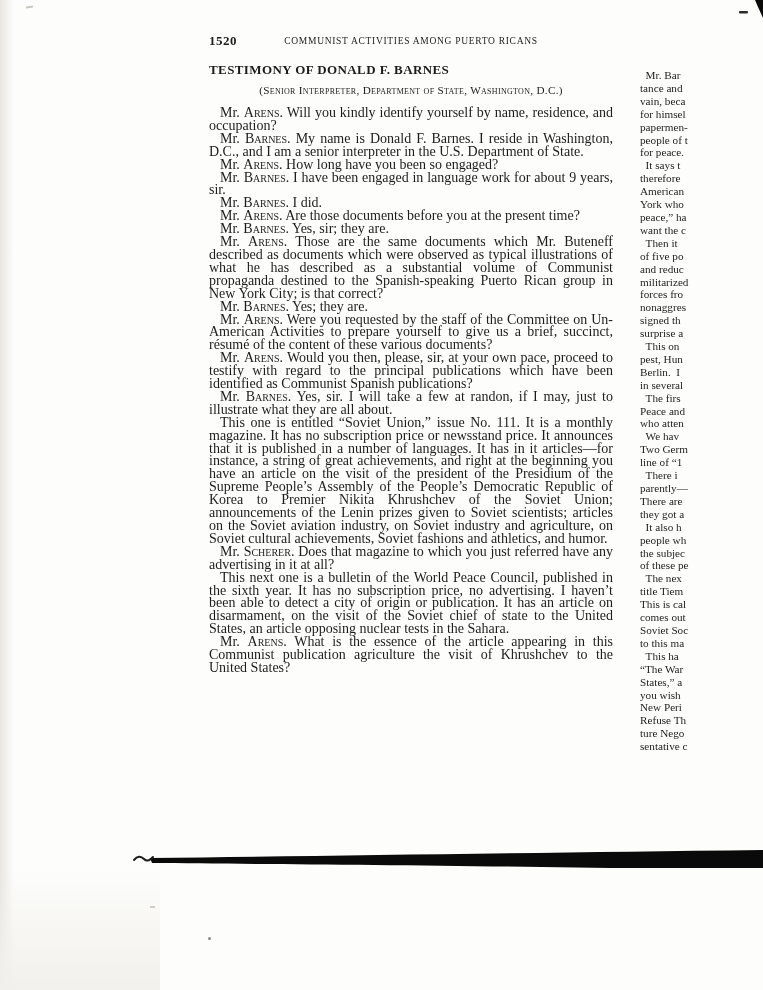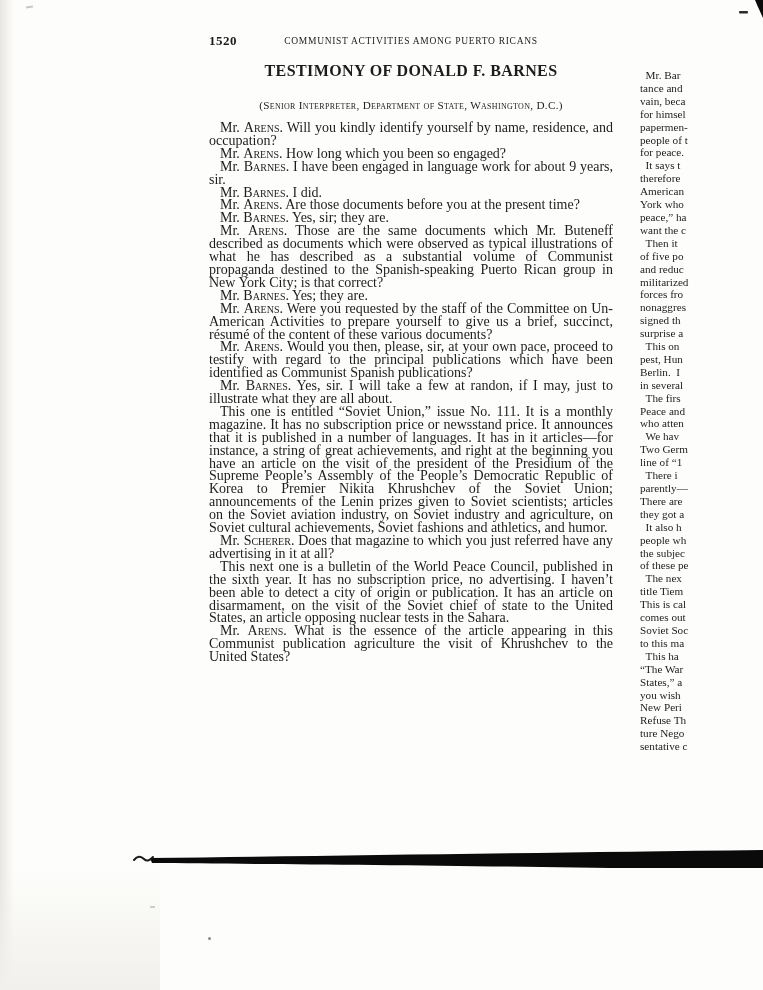--- a/index.html
+++ b/index.html
@@ -34,25 +34,24 @@
     font-size: 9.5px;
     letter-spacing: 0.7px;
     margin-bottom: 16px;
     white-space: nowrap;
   }
   .pagenum {
     position: absolute; left: 0; top: -3px;
     font-size: 13px; font-weight: bold; letter-spacing: 0.5px;
   }
   .title {
-    text-align: center;
     font-weight: bold;
-    font-size: 16px;
+    font-size: 13px;
     letter-spacing: 0.4px;
-    margin-bottom: 19px;
+    margin-bottom: 6px;
   }
   .subtitle {
     text-align: center;
     font-size: 11.2px;
     font-variant: small-caps;
     letter-spacing: 0.3px;
     margin-bottom: 11px;
   }
   .body {
     font-size: 14px;
@@ -96,21 +95,22 @@
   <div class="col-main">
     <div class="head">
       <span class="pagenum">1520</span>
       <span class="runhead">COMMUNIST ACTIVITIES AMONG PUERTO RICANS</span>
     </div>
     <div class="title">TESTIMONY OF DONALD F. BARNES</div>
     <div class="subtitle">(Senior Interpreter, Department of State, Washington, D.C.)</div>
 
     <div class="body">
       <p><span class="sp-prefix">Mr. </span><span class="sp">Arens.</span><span> Will you kindly identify yourself by name, residence, and occupation?</span></p>
-      <p><span class="sp-prefix">Mr. </span><span class="sp">Arens.</span><span> How long which you been so engaged?</span></p>
+      <p><span class="sp-prefix">Mr. </span><span class="sp">Barnes.</span><span> My name is Donald F. Barnes. I reside in Washington, D.C., and I am a senior interpreter in the U.S. Department of State.</span></p>
+      <p><span class="sp-prefix">Mr. </span><span class="sp">Arens.</span><span> How long have you been so engaged?</span></p>
       <p><span class="sp-prefix">Mr. </span><span class="sp">Barnes.</span><span> I have been engaged in language work for about 9 years, sir.</span></p>
       <p><span class="sp-prefix">Mr. </span><span class="sp">Barnes.</span><span> I did.</span></p>
       <p><span class="sp-prefix">Mr. </span><span class="sp">Arens.</span><span> Are those documents before you at the present time?</span></p>
       <p><span class="sp-prefix">Mr. </span><span class="sp">Barnes.</span><span> Yes, sir; they are.</span></p>
       <p><span class="sp-prefix">Mr. </span><span class="sp">Arens.</span><span> Those are the same documents which Mr. Buteneff described as documents which were observed as typical illustrations of what he has described as a substantial volume of Communist propaganda destined to the Spanish-speaking Puerto Rican group in New York City; is that correct?</span></p>
       <p><span class="sp-prefix">Mr. </span><span class="sp">Barnes.</span><span> Yes; they are.</span></p>
       <p><span class="sp-prefix">Mr. </span><span class="sp">Arens.</span><span> Were you requested by the staff of the Committee on Un-American Activities to prepare yourself to give us a brief, succinct, résumé of the content of these various documents?</span></p>
       <p><span class="sp-prefix">Mr. </span><span class="sp">Arens.</span><span> Would you then, please, sir, at your own pace, proceed to testify with regard to the principal publications which have been identified as Communist Spanish publications?</span></p>
       <p><span class="sp-prefix">Mr. </span><span class="sp">Barnes.</span><span> Yes, sir. I will take a few at randon, if I may, just to illustrate what they are all about.</span></p>
       <p><span class="sp-prefix"></span><span class="sp"></span><span>This one is entitled “Soviet Union,” issue No. 111. It is a monthly magazine. It has no subscription price or newsstand price. It announces that it is published in a number of languages. It has in it articles—for instance, a string of great achievements, and right at the beginning you have an article on the visit of the president of the Presidium of the Supreme People’s Assembly of the People’s Democratic Republic of Korea to Premier Nikita Khrushchev of the Soviet Union; announcements of the Lenin prizes given to Soviet scientists; articles on the Soviet aviation industry, on Soviet industry and agriculture, on Soviet cultural achievements, Soviet fashions and athletics, and humor.</span></p>

